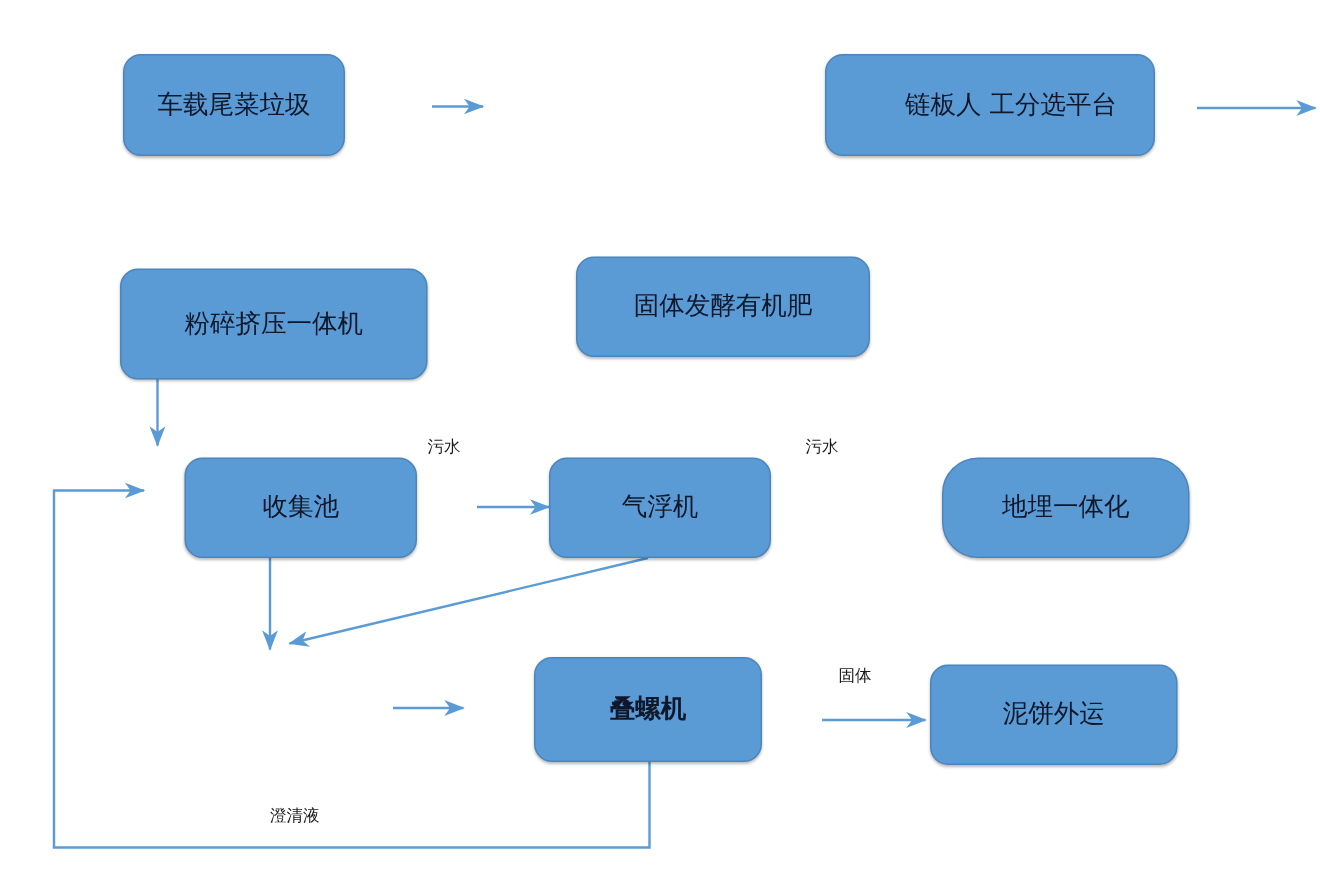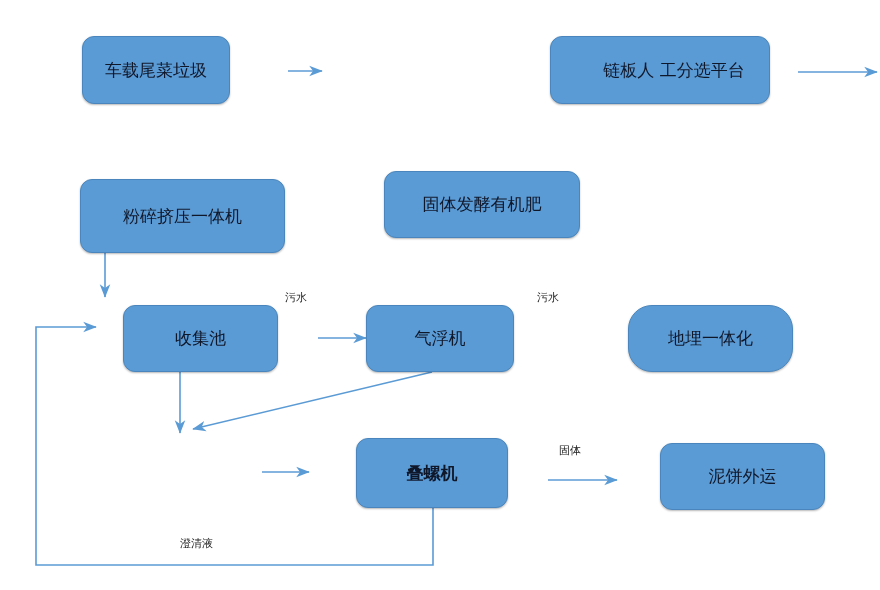--- a/index.html
+++ b/index.html
@@ -94,21 +94,21 @@
   <div class="node" style="left:366px; top:305px; width:148px; height:67px;">
     <span>气浮机</span>
   </div>
   <div class="node" style="left:628px; top:305px; width:165px; height:67px;border-radius:24px;">
     <span>地埋一体化</span>
   </div>
 
   <div class="node" style="left:356px; top:438px; width:152px; height:70px;font-weight:bold;">
     <span>叠螺机</span>
   </div>
-  <div class="node" style="left:660px; top:443px; width:165px; height:67px;">
+  <div class="node" style="left:620px; top:443px; width:165px; height:67px;">
     <span>泥饼外运</span>
   </div>
 
   <div class="edge-label" style="left:285px; top:290px;">污水</div>
   <div class="edge-label" style="left:537px; top:290px;">污水</div>
   <div class="edge-label" style="left:559px; top:443px;">固体</div>
   <div class="edge-label" style="left:180px; top:536px;">澄清液</div>
 
 </div>
 

